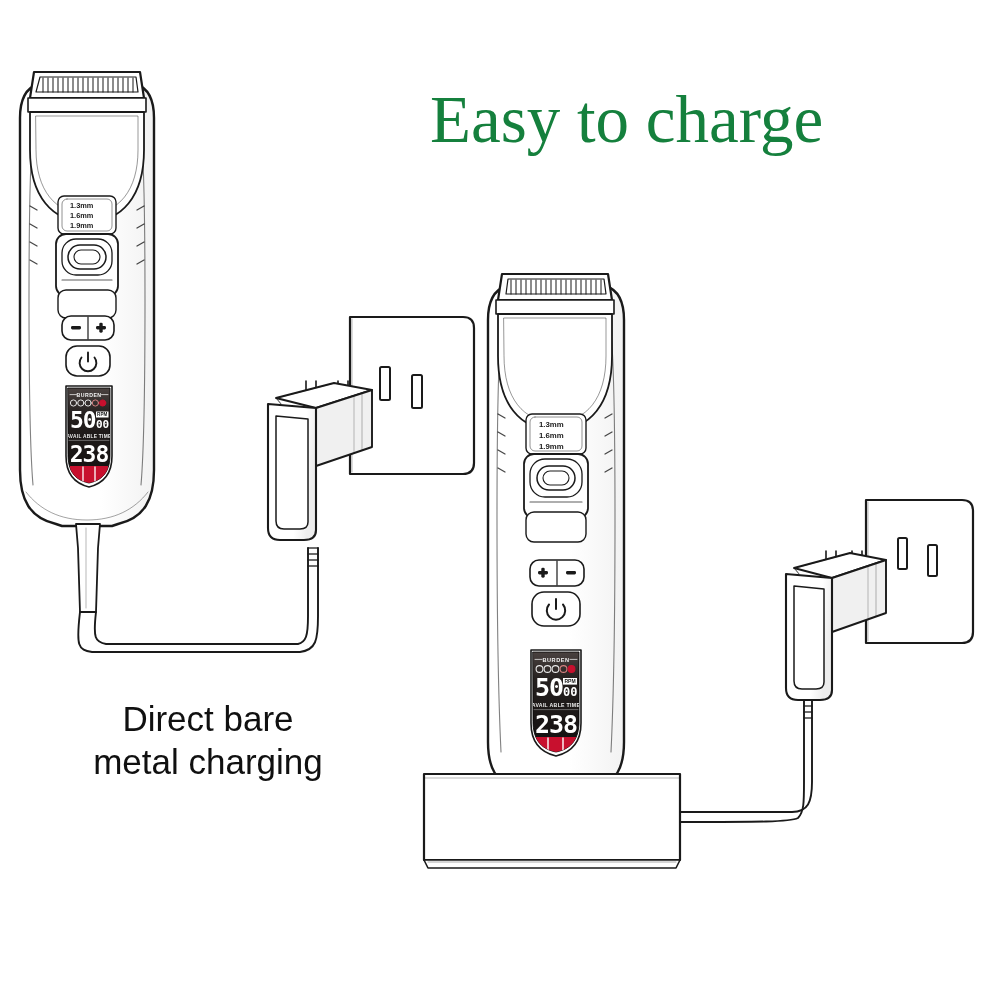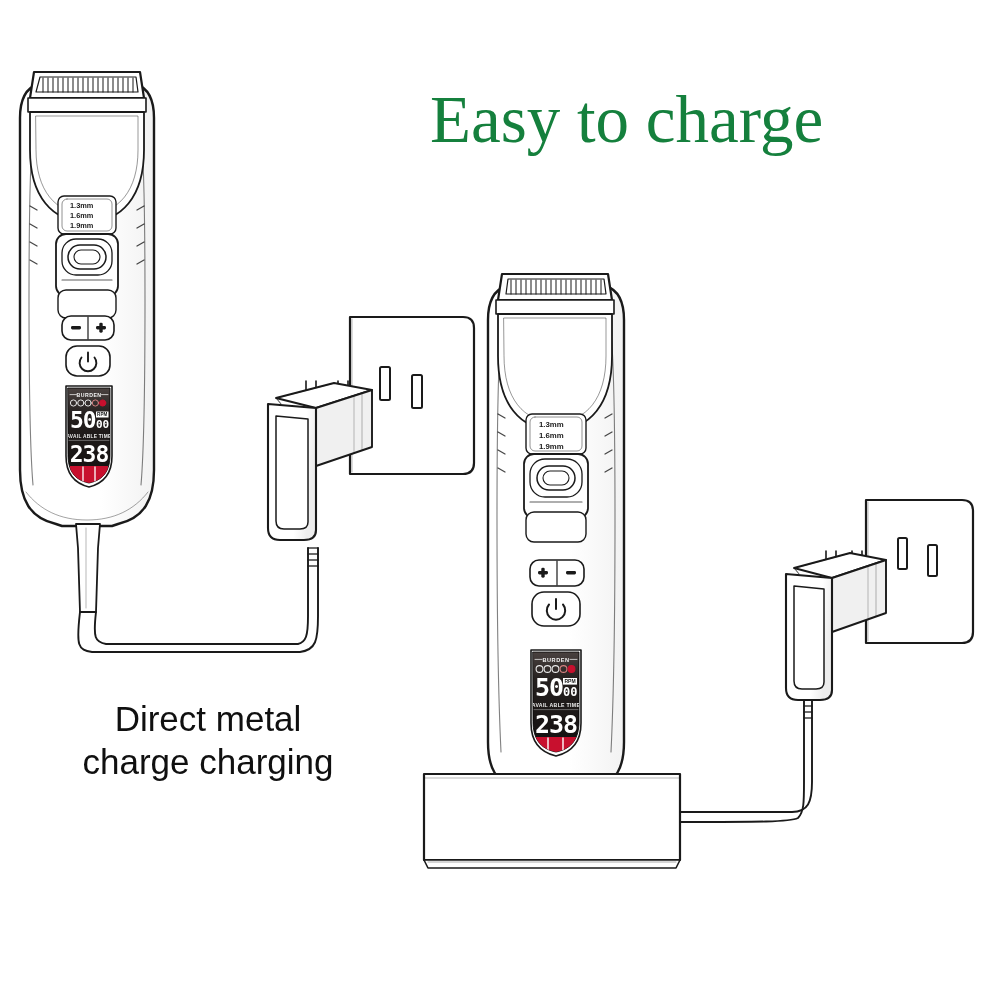--- a/index.html
+++ b/index.html
@@ -455,18 +455,18 @@
         <text x="539" y="427" font-size="7.8">1.3mm</text>
         <text x="539" y="438" font-size="7.8">1.6mm</text>
         <text x="539" y="449" font-size="7.8">1.9mm</text>
       </g>
     </g>
   </svg>
 
   <div class="title">Easy to charge</div>
 
   <div class="caption caption-left">
-    <div>Direct metal</div>
-    <div>charge charging</div>
+    <div>Direct bare</div>
+    <div>metal charging</div>
   </div>
 
 
 </div>
 
 </body></html>

